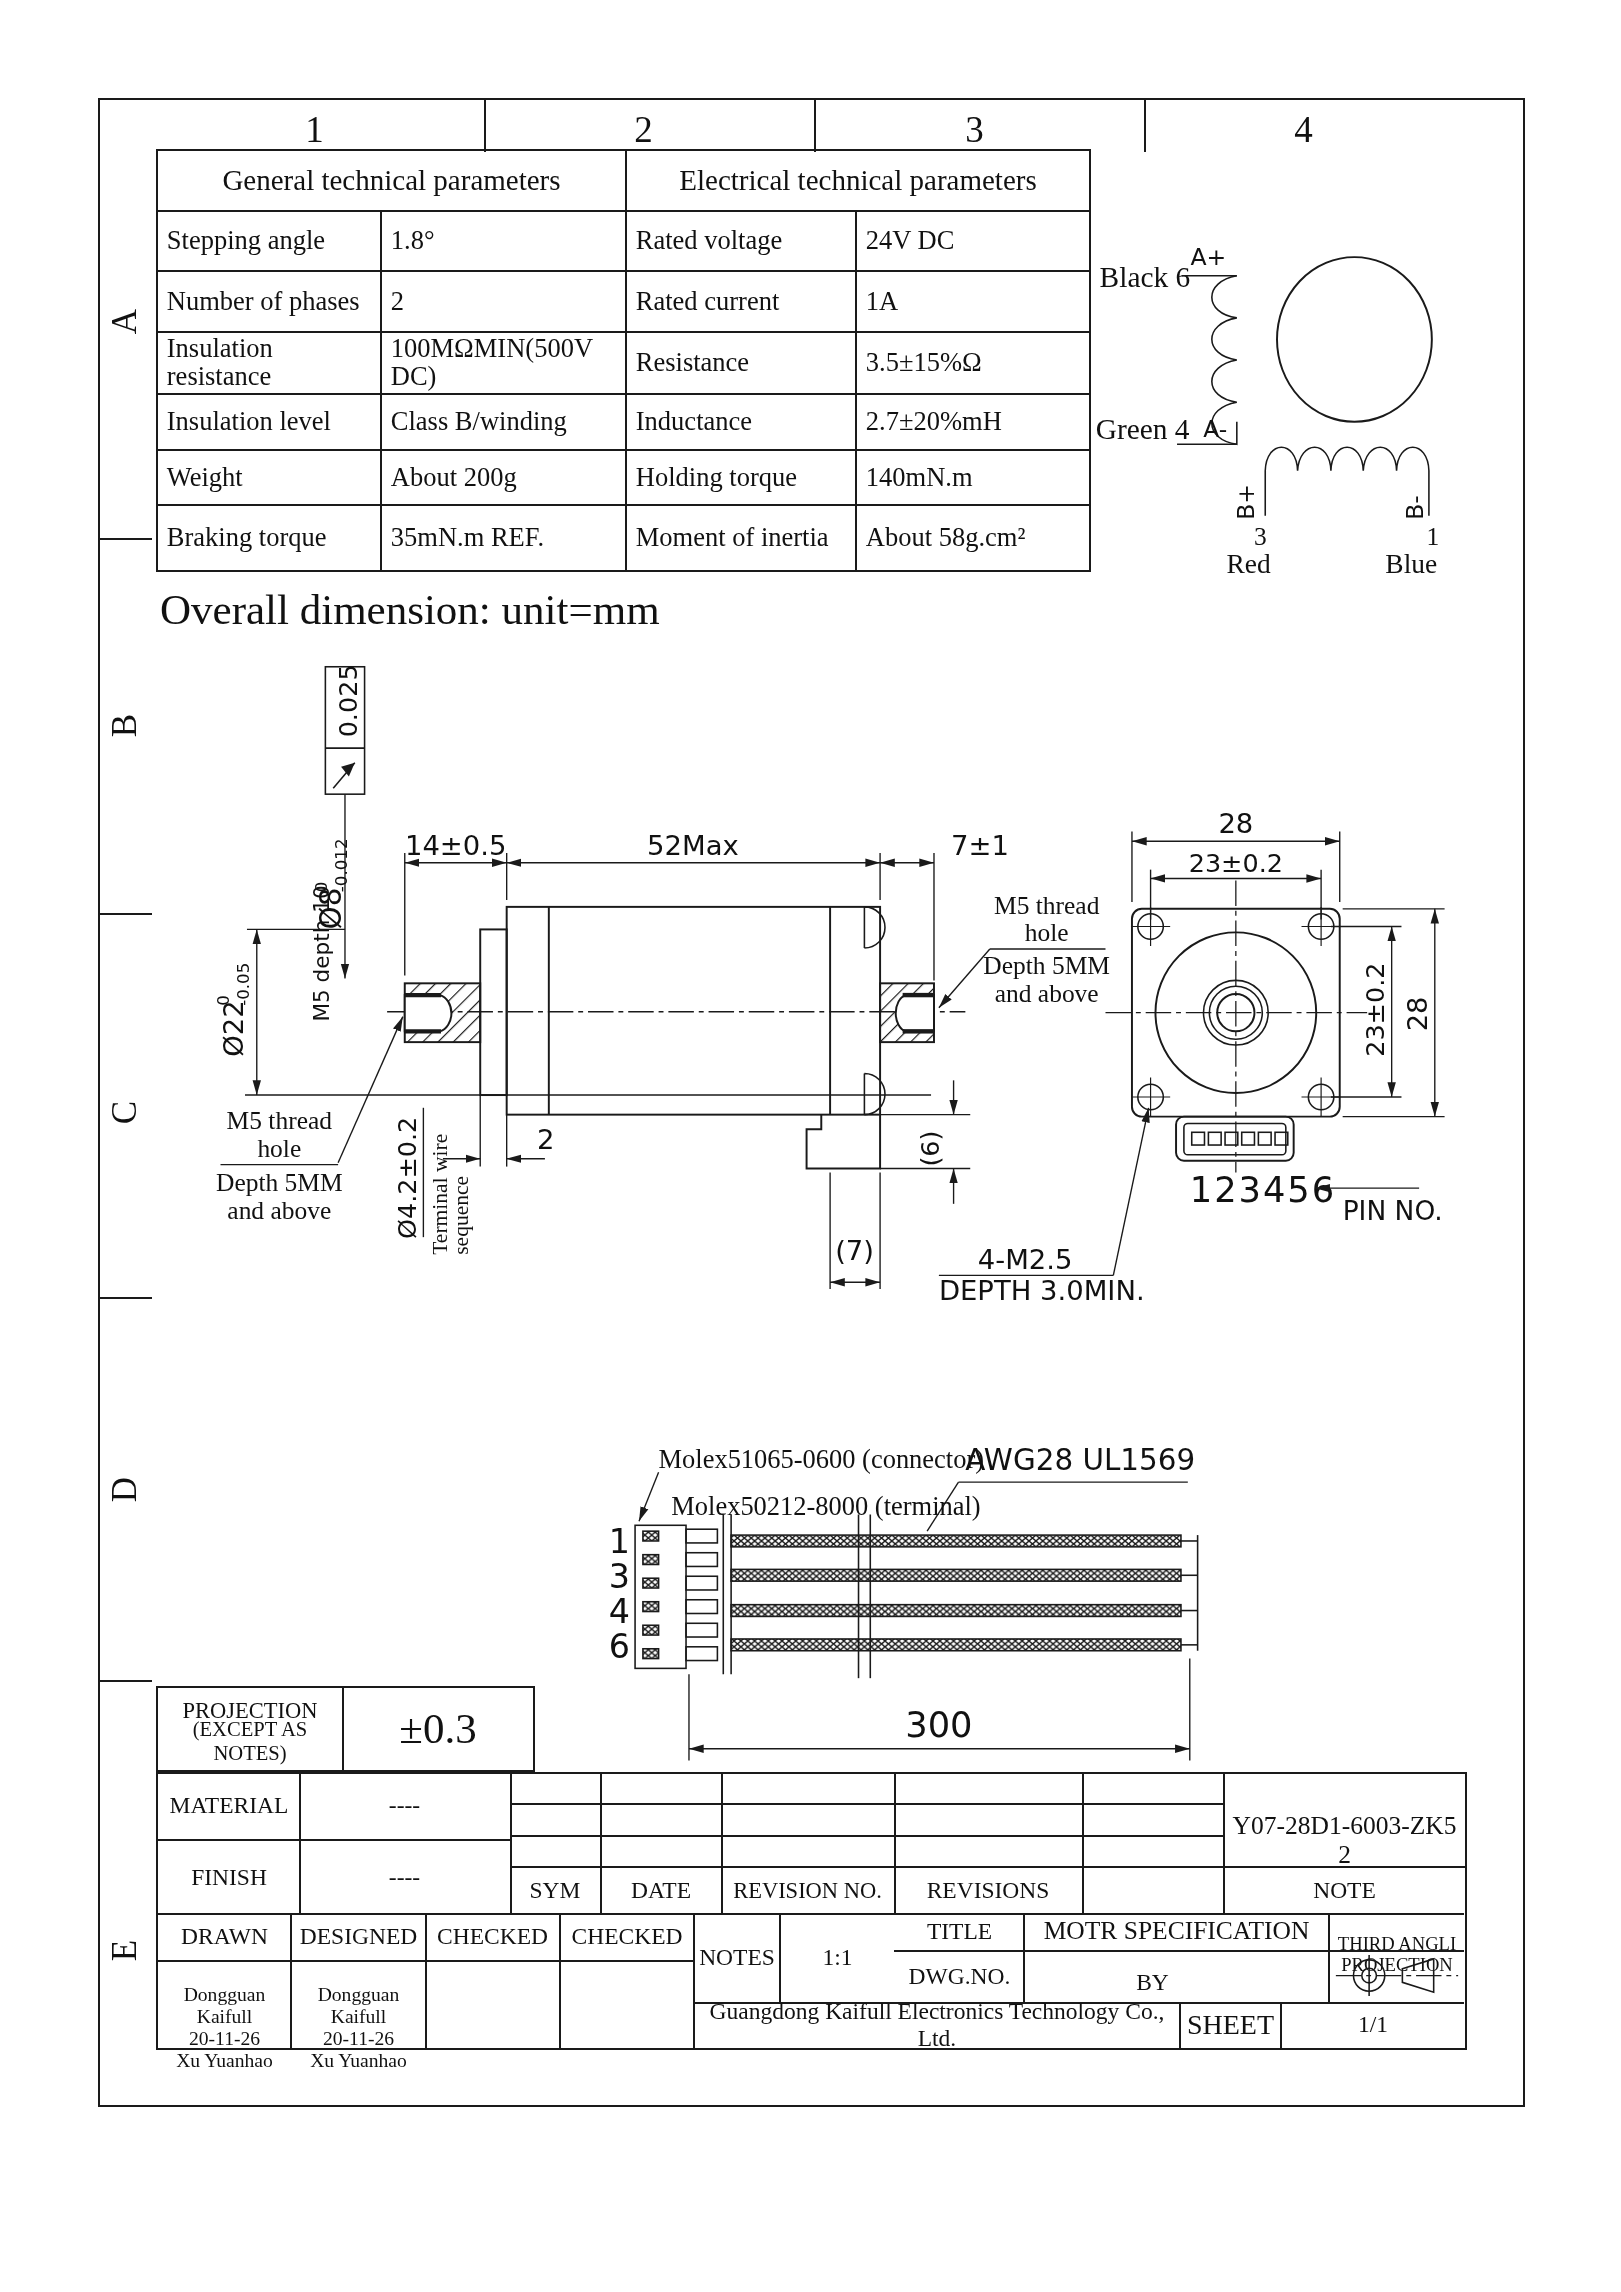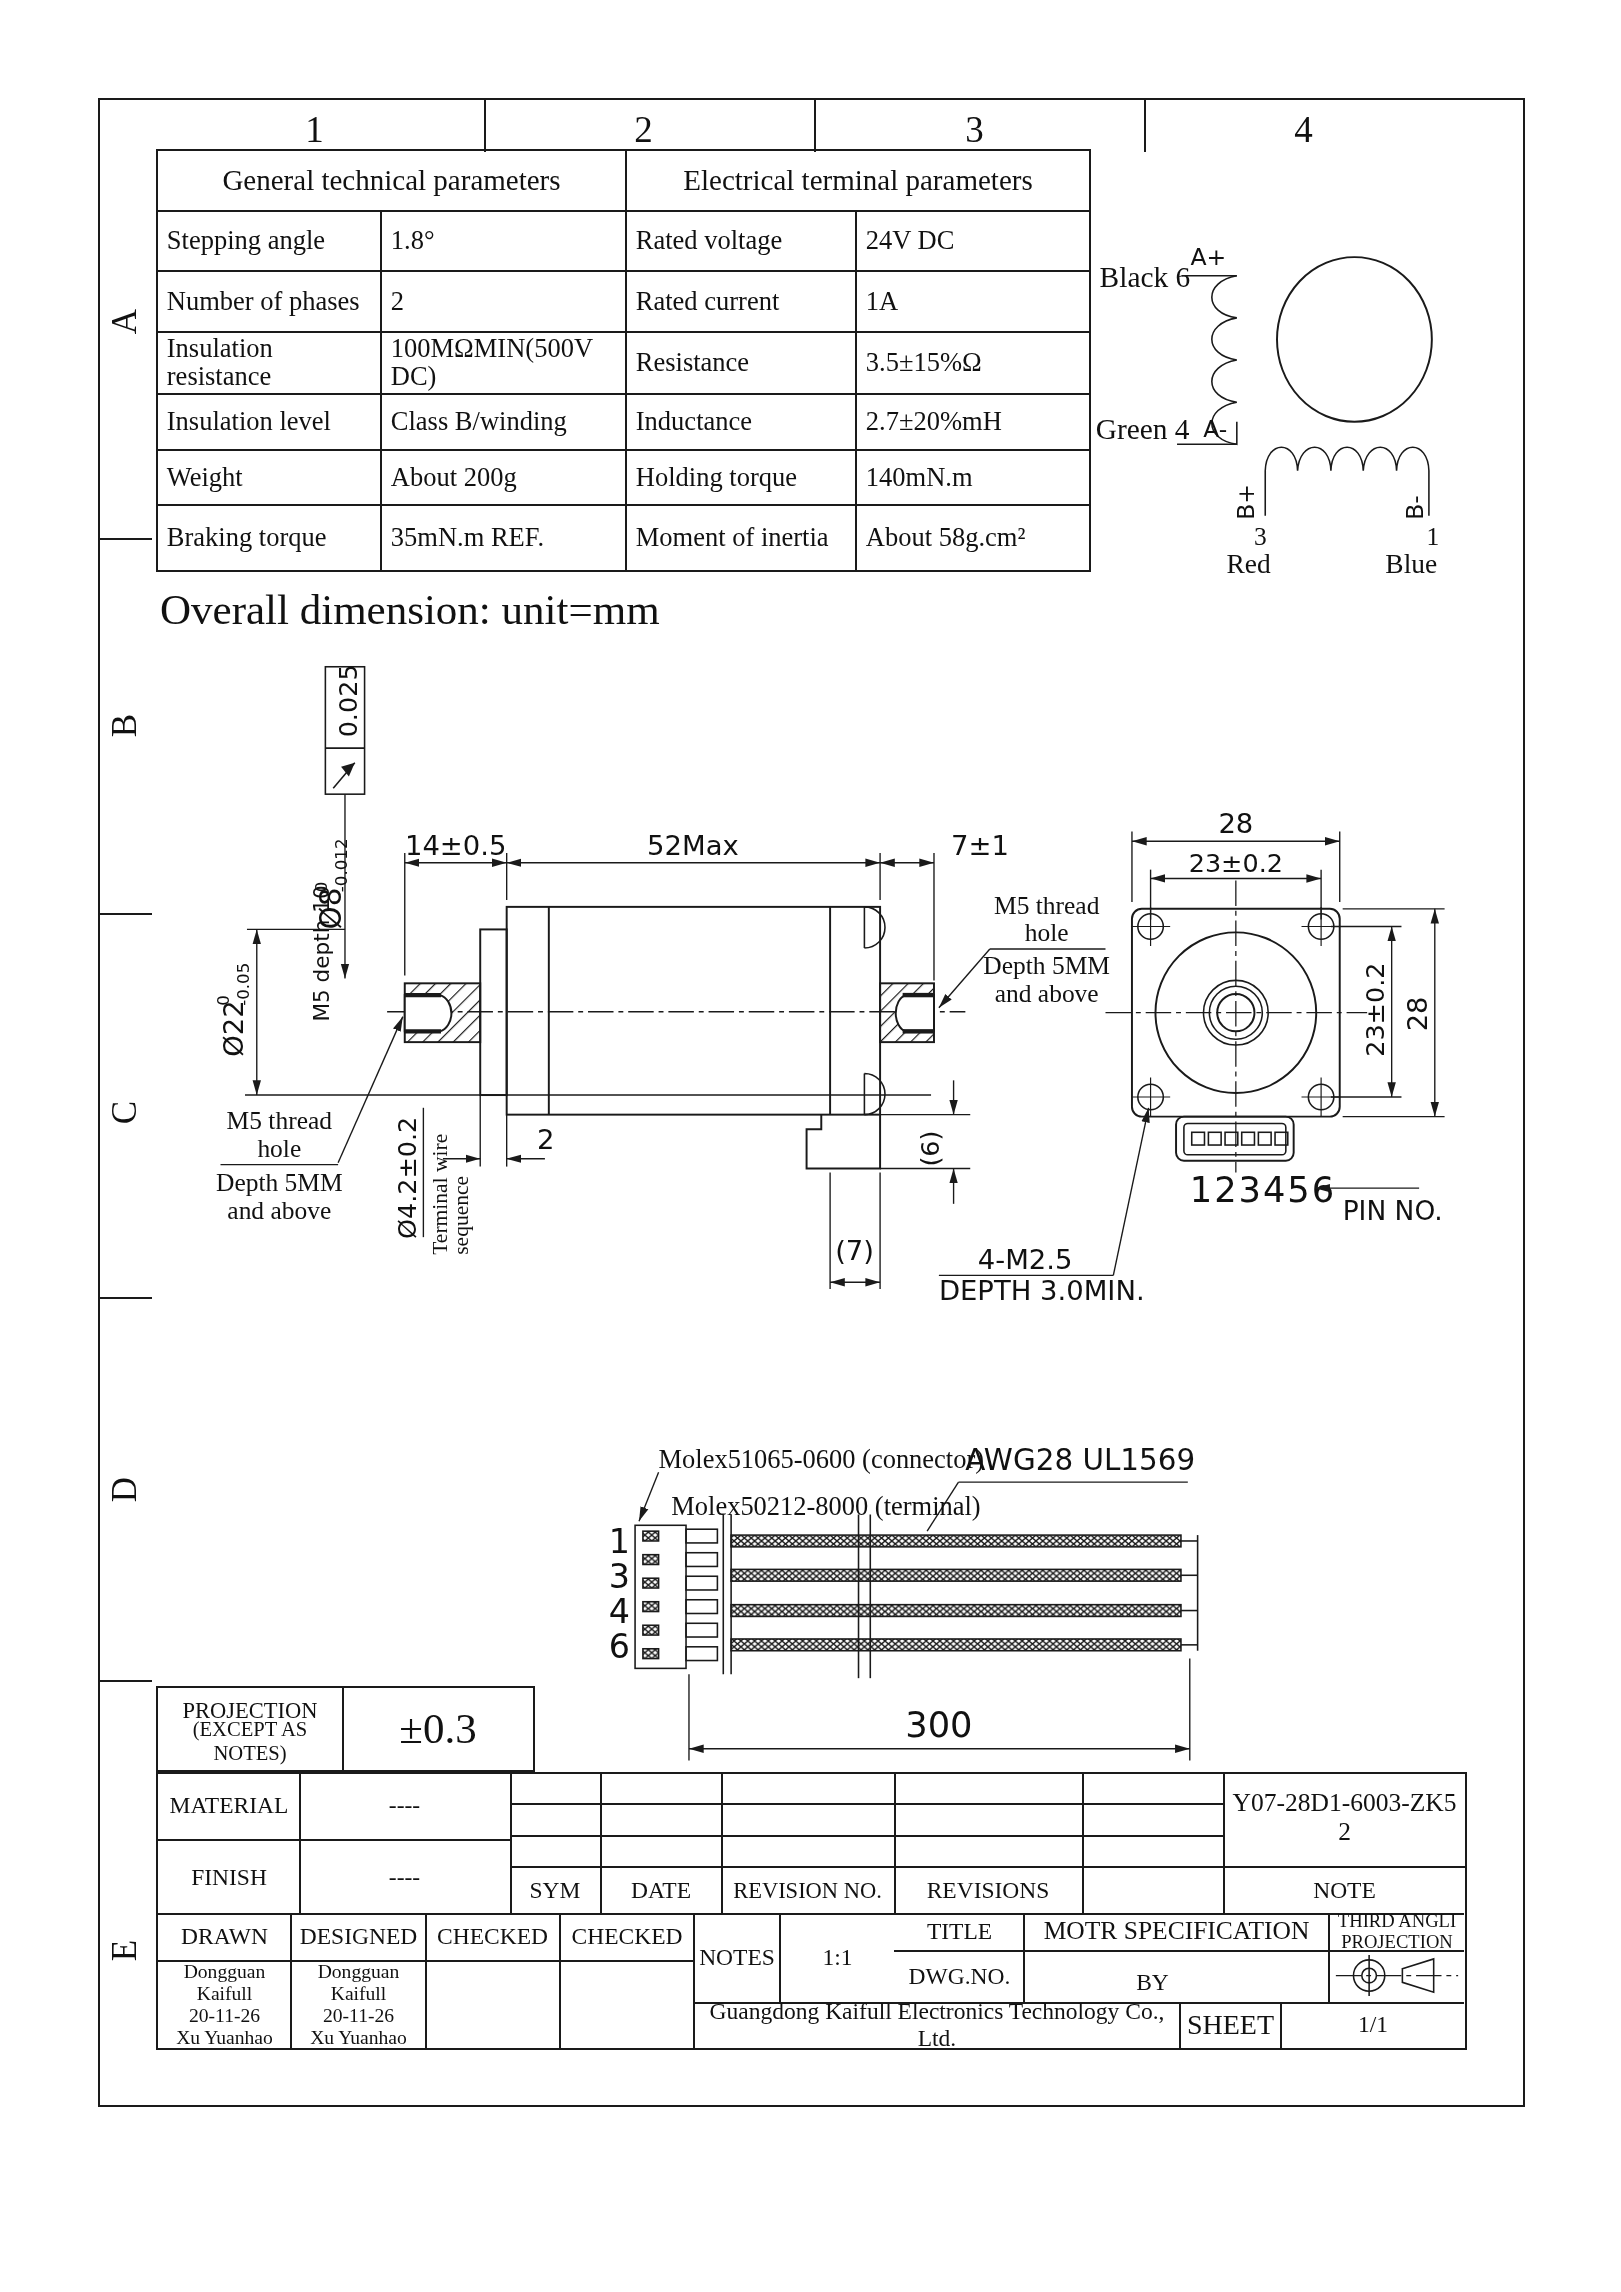--- a/index.html
+++ b/index.html
@@ -2,21 +2,21 @@
 <html><head>
 <meta charset="utf-8">
 <style>
   html,body{margin:0;padding:0;background:#e8e8e8;}
   .sheet{position:relative;width:1621px;height:2293px;background:#fff;overflow:hidden;
          font-family:"Liberation Serif",serif;color:#111;}
   .abs{position:absolute;}
   .ln{position:absolute;background:#1a1a1a;}
   .tx{position:absolute;display:flex;align-items:center;justify-content:center;text-align:center;line-height:1.12;}
   .txl{position:absolute;display:flex;align-items:center;text-align:left;line-height:1.1;}
-  .pre{white-space:pre-line;}
+  .pre{white-space:pre-line;margin-top:23px;}
   .rot{transform:rotate(-90deg);}
   .frame{position:absolute;left:98px;top:98px;width:1427px;height:2009px;border:2.9px solid #1a1a1a;box-sizing:border-box;}
   
   .ptab{position:absolute;top:149px;height:423px;border:2.9px solid #1a1a1a;box-sizing:border-box;
         display:grid;grid-template-rows:61px 60px 61px 62px 56px 55px 1fr;}
   .ptab .hd{grid-column:1/3;display:flex;align-items:center;justify-content:center;
         font-size:29px;border-bottom:2.5px solid #1a1a1a;}
   .ptab .cl2{border-right:2.5px solid #1a1a1a;}
   .ptab .cc{display:flex;align-items:center;padding:1px 5.9px 1px 8.8px;font-size:26.5px;
         border-bottom:2.5px solid #1a1a1a;line-height:1.05;}
@@ -73,21 +73,21 @@
     <div class="cc">100MΩMIN(500V DC)</div>
     <div class="cc cl2">Insulation level</div>
     <div class="cc">Class B/winding</div>
     <div class="cc cl2">Weight</div>
     <div class="cc">About 200g</div>
     <div class="cc cl2 lastrow">Braking torque</div>
     <div class="cc lastrow">35mN.m REF.</div>
   </div>
 
   <div class="ptab" style="left:627px;width:464px;border-left:none;grid-template-columns:230px 1fr;">
-    <div class="hd">Electrical terminal parameters</div>
+    <div class="hd">Electrical technical parameters</div>
     <div class="cc cl2">Rated voltage</div>
     <div class="cc">24V DC</div>
     <div class="cc cl2">Rated current</div>
     <div class="cc">1A</div>
     <div class="cc cl2">Resistance</div>
     <div class="cc">3.5±15%Ω</div>
     <div class="cc cl2">Inductance</div>
     <div class="cc">2.7±20%mH</div>
     <div class="cc cl2">Holding torque</div>
     <div class="cc">140mN.m</div>

